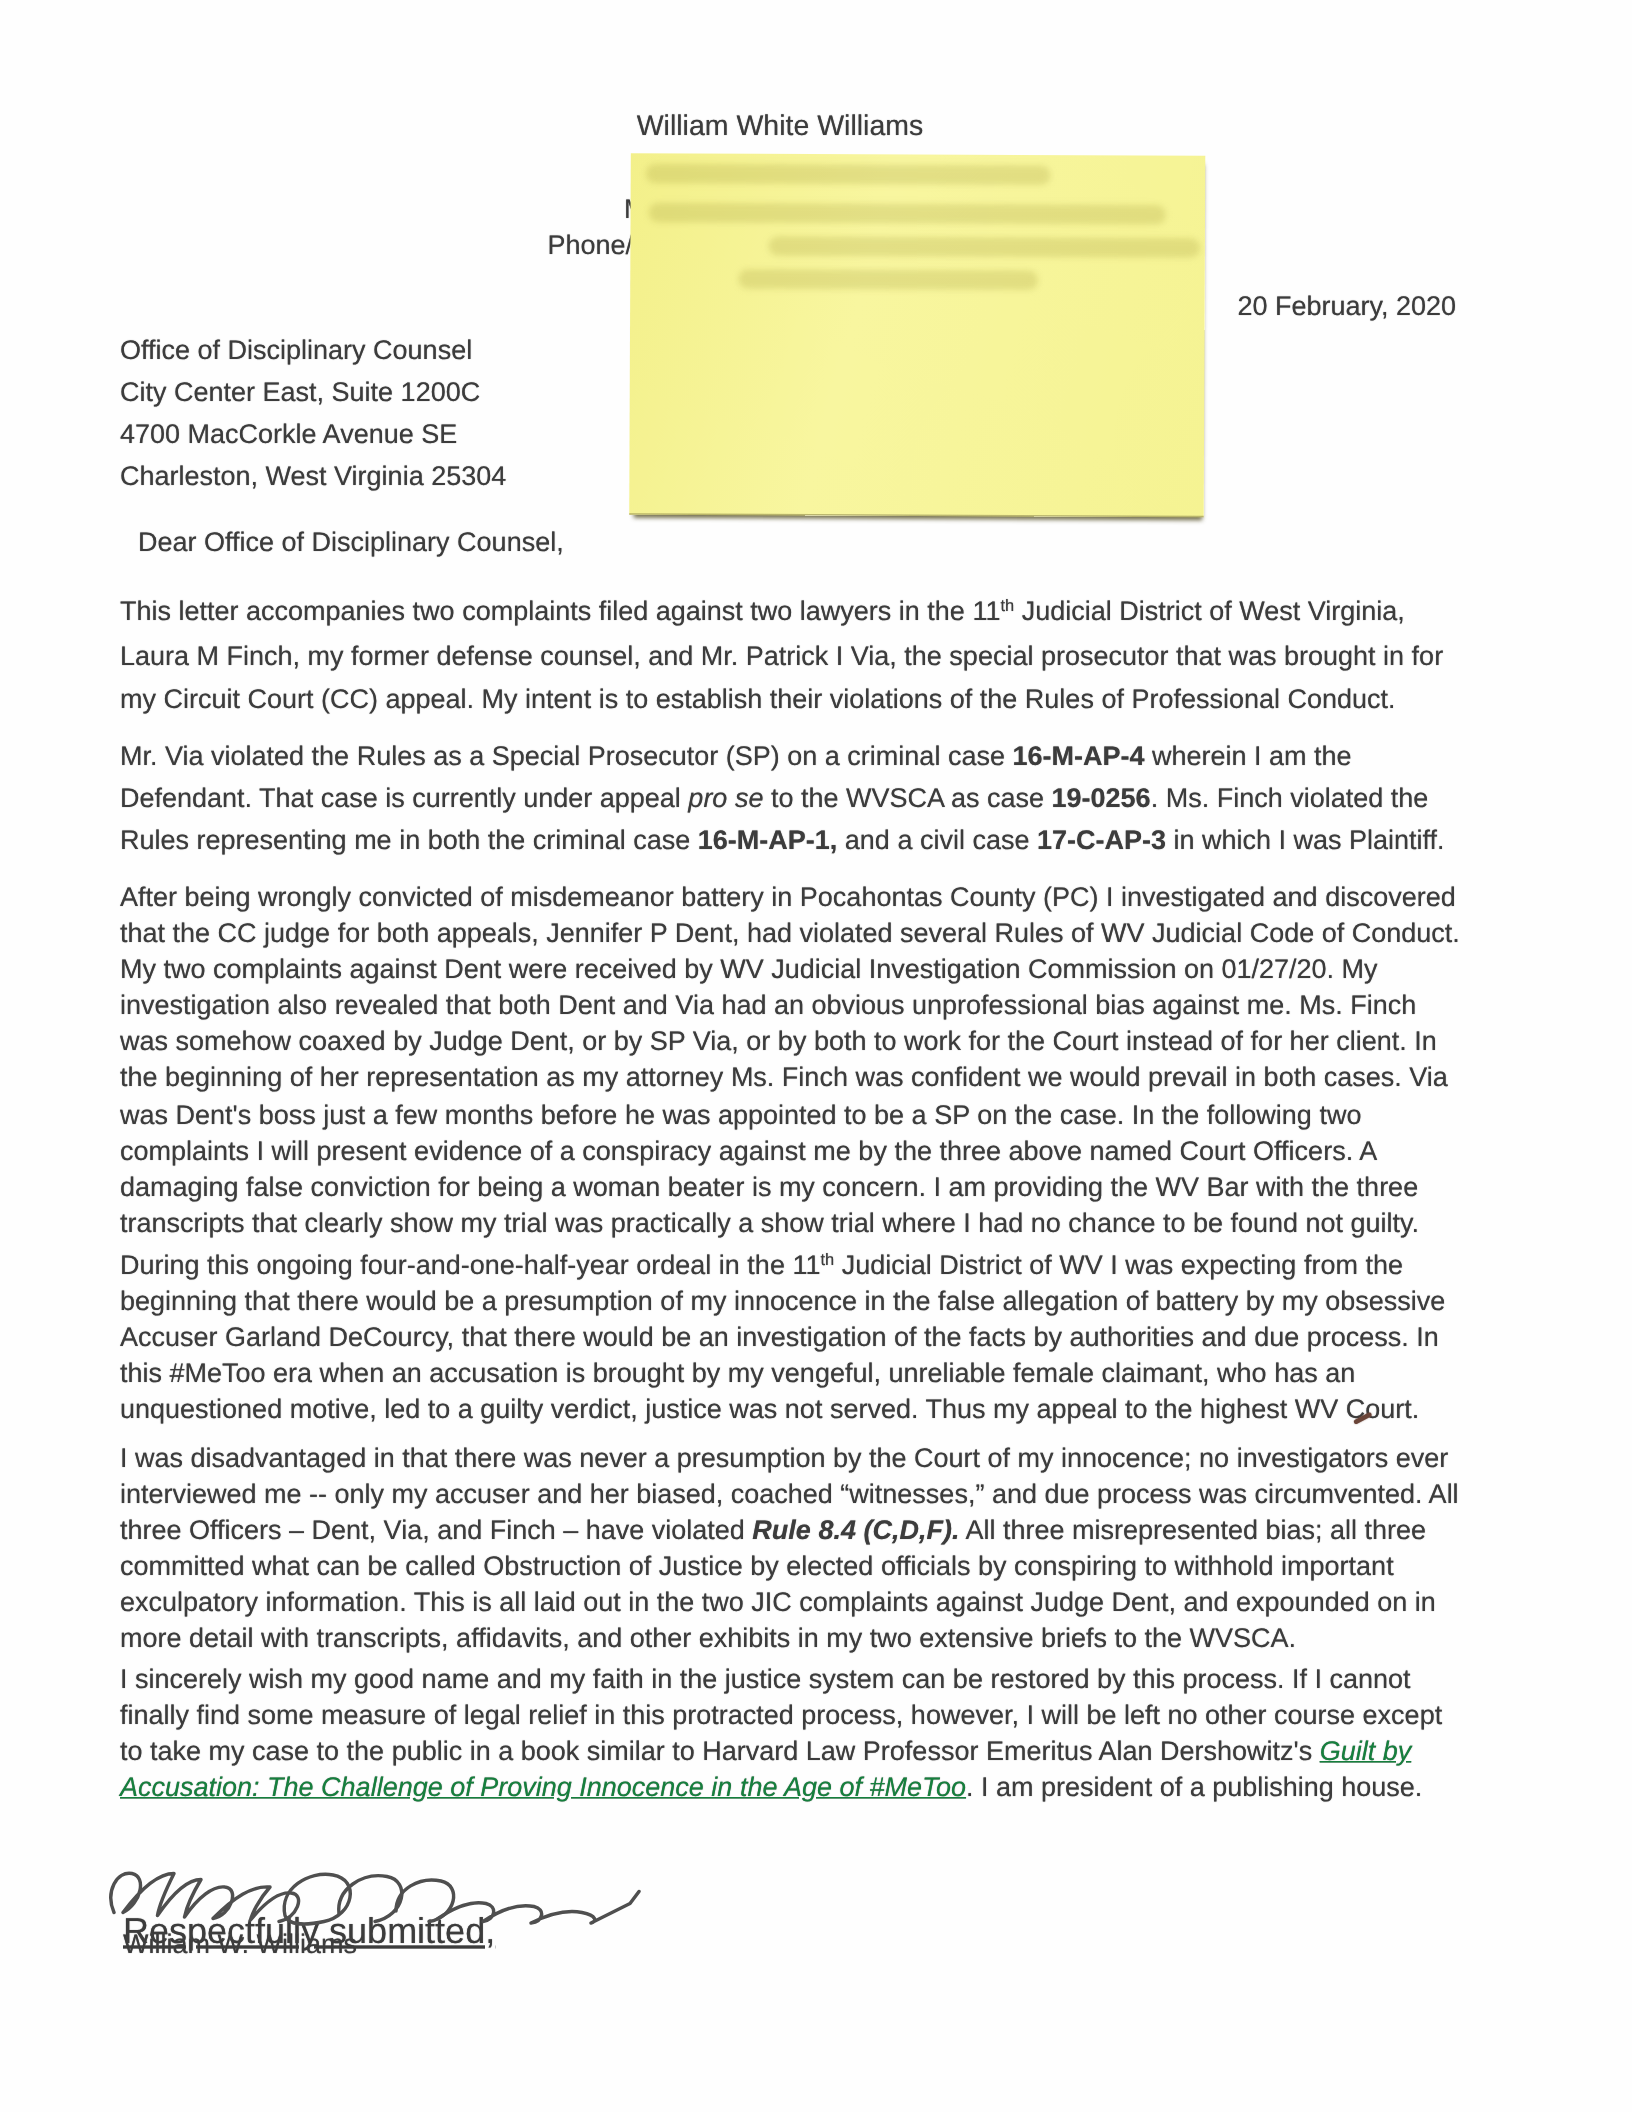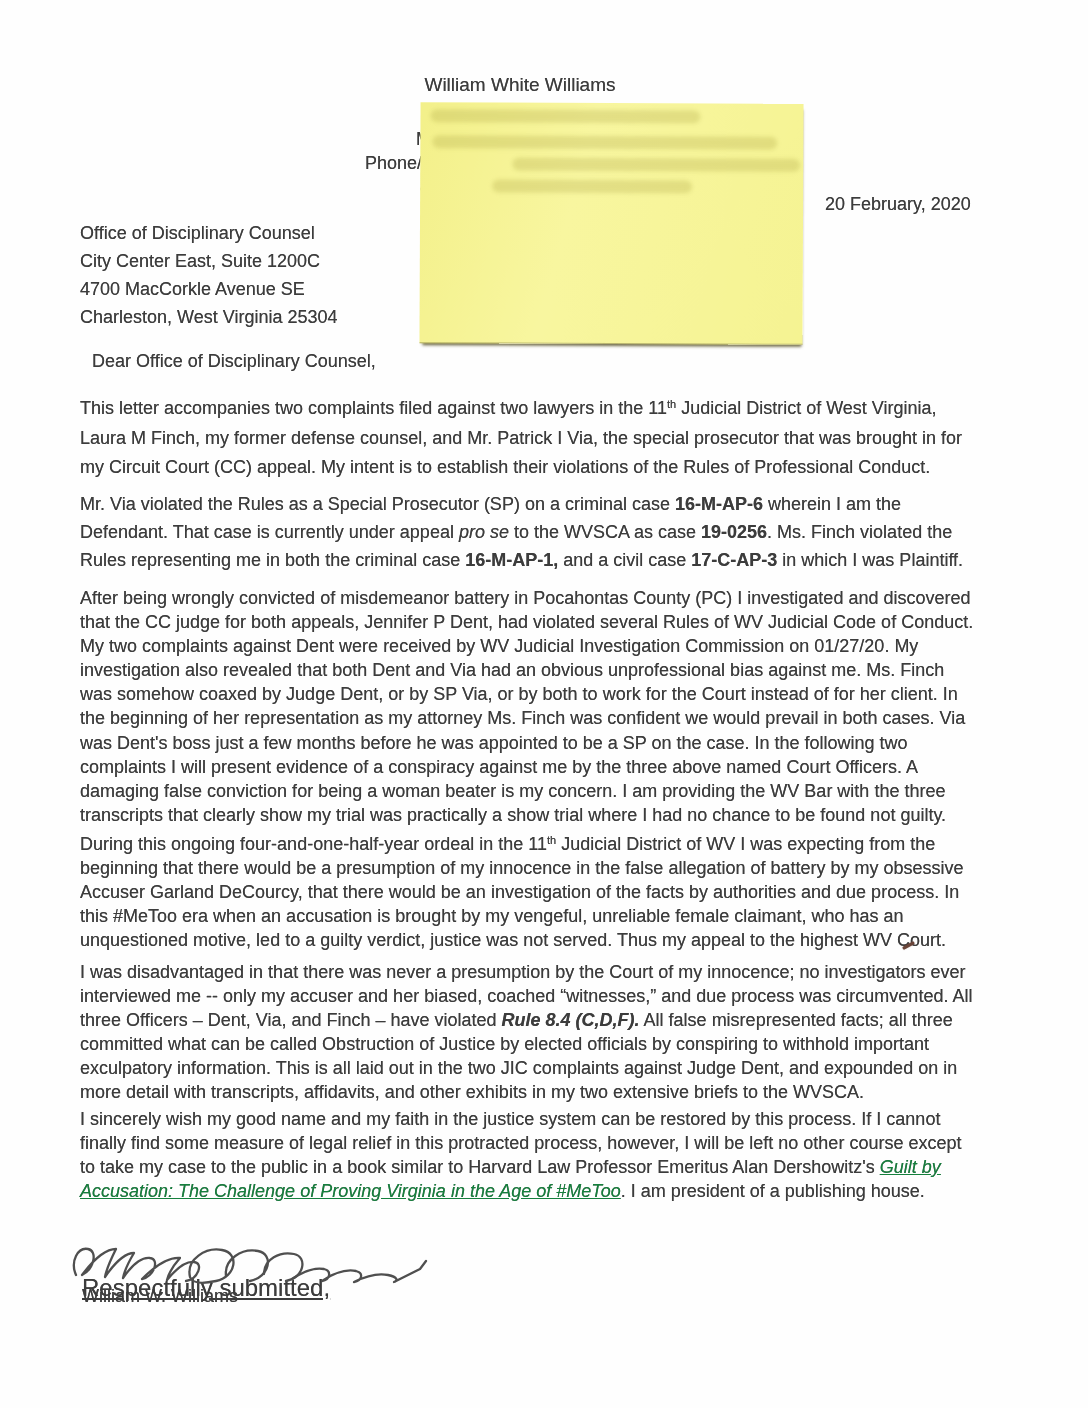--- a/index.html
+++ b/index.html
@@ -126,21 +126,21 @@
   </div>
 
   <div class="salutation txt">Dear Office of Disciplinary Counsel,</div>
 
   <div class="para txt" id="p1">
       <div class="tline"><span>This letter accompanies two complaints filed against two lawyers in the 11</span><span class="sup">th</span><span> Judicial District of West Virginia,</span></div>
       <div class="tline"><span>Laura M Finch, my former defense counsel, and Mr. Patrick I Via, the special prosecutor that was brought in for</span></div>
       <div class="tline"><span>my Circuit Court (CC) appeal. My intent is to establish their violations of the Rules of Professional Conduct.</span></div>
     </div>
   <div class="para txt" id="p2">
-      <div class="tline"><span>Mr. Via violated the Rules as a Special Prosecutor (SP) on a criminal case </span><span class="b">16-M-AP-6</span><span> wherein I am the</span></div>
+      <div class="tline"><span>Mr. Via violated the Rules as a Special Prosecutor (SP) on a criminal case </span><span class="b">16-M-AP-4</span><span> wherein I am the</span></div>
       <div class="tline"><span>Defendant. That case is currently under appeal </span><span class="i">pro se</span><span> to the WVSCA as case </span><span class="b">19-0256</span><span>. Ms. Finch violated the</span></div>
       <div class="tline"><span>Rules representing me in both the criminal case </span><span class="b">16-M-AP-1,</span><span> and a civil case </span><span class="b">17-C-AP-3</span><span> in which I was Plaintiff.</span></div>
     </div>
   <div class="para txt" id="p3">
       <div class="tline"><span>After being wrongly convicted of misdemeanor battery in Pocahontas County (PC) I investigated and discovered</span></div>
       <div class="tline"><span>that the CC judge for both appeals, Jennifer P Dent, had violated several Rules of WV Judicial Code of Conduct.</span></div>
       <div class="tline"><span>My two complaints against Dent were received by WV Judicial Investigation Commission on 01/27/20. My</span></div>
       <div class="tline"><span>investigation also revealed that both Dent and Via had an obvious unprofessional bias against me. Ms. Finch</span></div>
       <div class="tline"><span>was somehow coaxed by Judge Dent, or by SP Via, or by both to work for the Court instead of for her client. In</span></div>
       <div class="tline"><span>the beginning of her representation as my attorney Ms. Finch was confident we would prevail in both cases. Via</span></div>
@@ -152,30 +152,30 @@
   <div class="para txt" id="p4">
       <div class="tline"><span>During this ongoing four-and-one-half-year ordeal in the 11</span><span class="sup">th</span><span> Judicial District of WV I was expecting from the</span></div>
       <div class="tline"><span>beginning that there would be a presumption of my innocence in the false allegation of battery by my obsessive</span></div>
       <div class="tline"><span>Accuser Garland DeCourcy, that there would be an investigation of the facts by authorities and due process. In</span></div>
       <div class="tline"><span>this #MeToo era when an accusation is brought by my vengeful, unreliable female claimant, who has an</span></div>
       <div class="tline"><span>unquestioned motive, led to a guilty verdict, justice was not served. Thus my appeal to the highest WV Court.</span></div>
     </div>
   <div class="para txt" id="p5">
       <div class="tline"><span>I was disadvantaged in that there was never a presumption by the Court of my innocence; no investigators ever</span></div>
       <div class="tline"><span>interviewed me -- only my accuser and her biased, coached “witnesses,” and due process was circumvented. All</span></div>
-      <div class="tline"><span>three Officers – Dent, Via, and Finch – have violated </span><span class="b i">Rule 8.4 (C,D,F).</span><span> All false misrepresented facts; all three</span></div>
+      <div class="tline"><span>three Officers – Dent, Via, and Finch – have violated </span><span class="b i">Rule 8.4 (C,D,F).</span><span> All three misrepresented bias; all three</span></div>
       <div class="tline"><span>committed what can be called Obstruction of Justice by elected officials by conspiring to withhold important</span></div>
       <div class="tline"><span>exculpatory information. This is all laid out in the two JIC complaints against Judge Dent, and expounded on in</span></div>
       <div class="tline"><span>more detail with transcripts, affidavits, and other exhibits in my two extensive briefs to the WVSCA.</span></div>
     </div>
   <div class="para txt" id="p6">
       <div class="tline"><span>I sincerely wish my good name and my faith in the justice system can be restored by this process. If I cannot</span></div>
       <div class="tline"><span>finally find some measure of legal relief in this protracted process, however, I will be left no other course except</span></div>
       <div class="tline"><span>to take my case to the public in a book similar to Harvard Law Professor Emeritus Alan Dershowitz's </span><span class="i u link">Guilt by </span></div>
-      <div class="tline"><span class="i u link">Accusation: The Challenge of Proving Virginia in the Age of #MeToo</span><span>. I am president of a publishing house.</span></div>
+      <div class="tline"><span class="i u link">Accusation: The Challenge of Proving Innocence in the Age of #MeToo</span><span>. I am president of a publishing house.</span></div>
     </div>
 
   <div class="pen-mark"></div>
 
   <div class="valediction txt">Respectfully submitted,</div>
 
   <svg class="signature" viewBox="0 0 360 64" fill="none" xmlns="http://www.w3.org/2000/svg">
     <g stroke="#4f4f4f" stroke-width="2.3" stroke-linecap="round" stroke-linejoin="round">
       <path d="M8 44 C2 30 10 16 20 18 C30 20 26 38 14 44 C26 28 38 18 48 18 C42 30 38 40 37 46 C48 30 58 22 66 22 C60 32 56 42 55 47 C64 34 74 26 82 27 C92 28 86 46 74 48 C88 34 100 26 112 27 C104 36 100 45 99 49 C108 38 118 30 126 31 C136 32 130 48 118 50"></path>
       <path d="M122 46 C118 28 138 16 154 19 C172 22 168 46 148 50 C134 53 124 52 122 46"></path>

